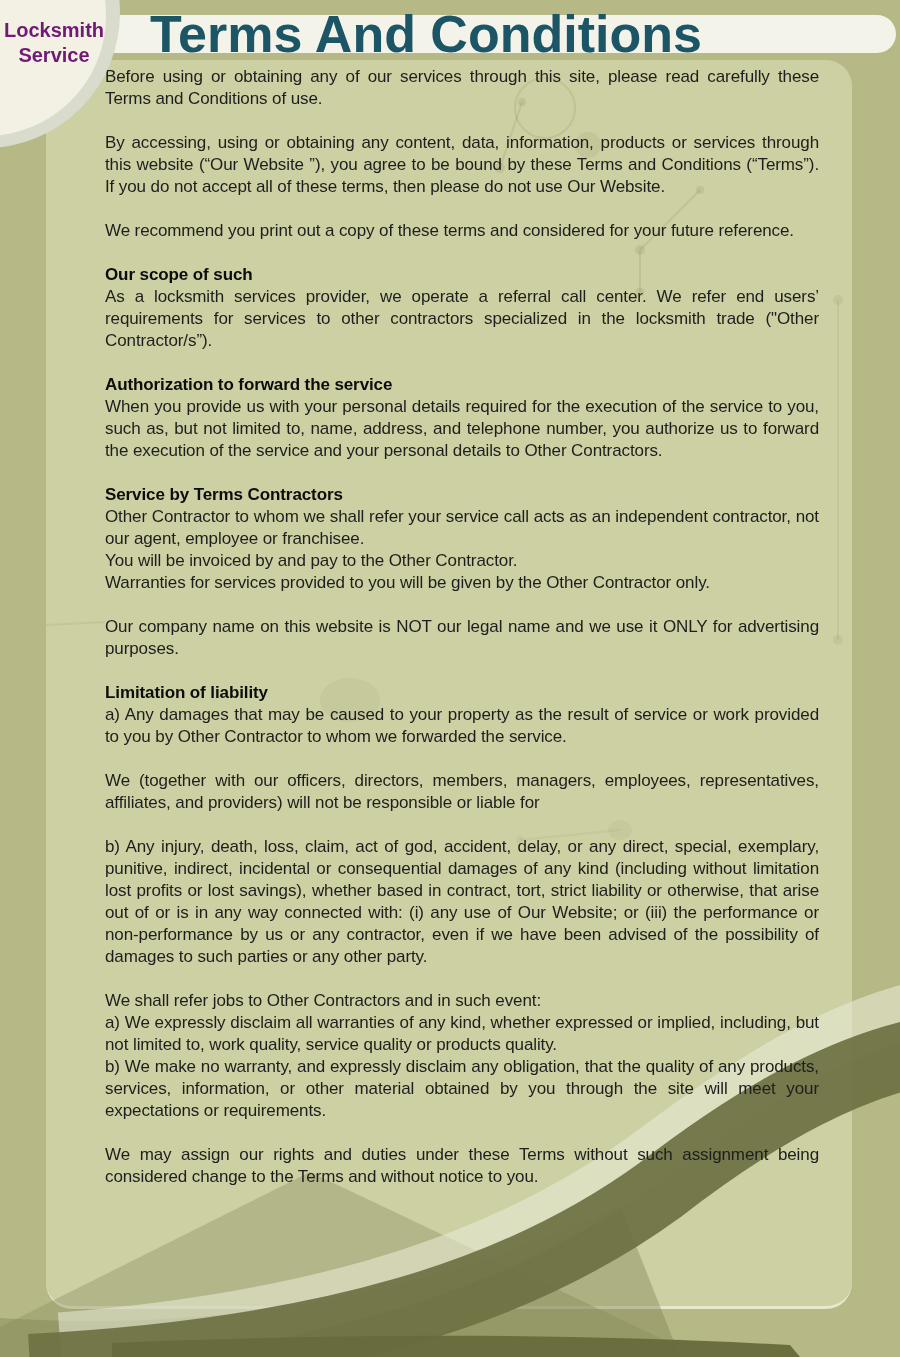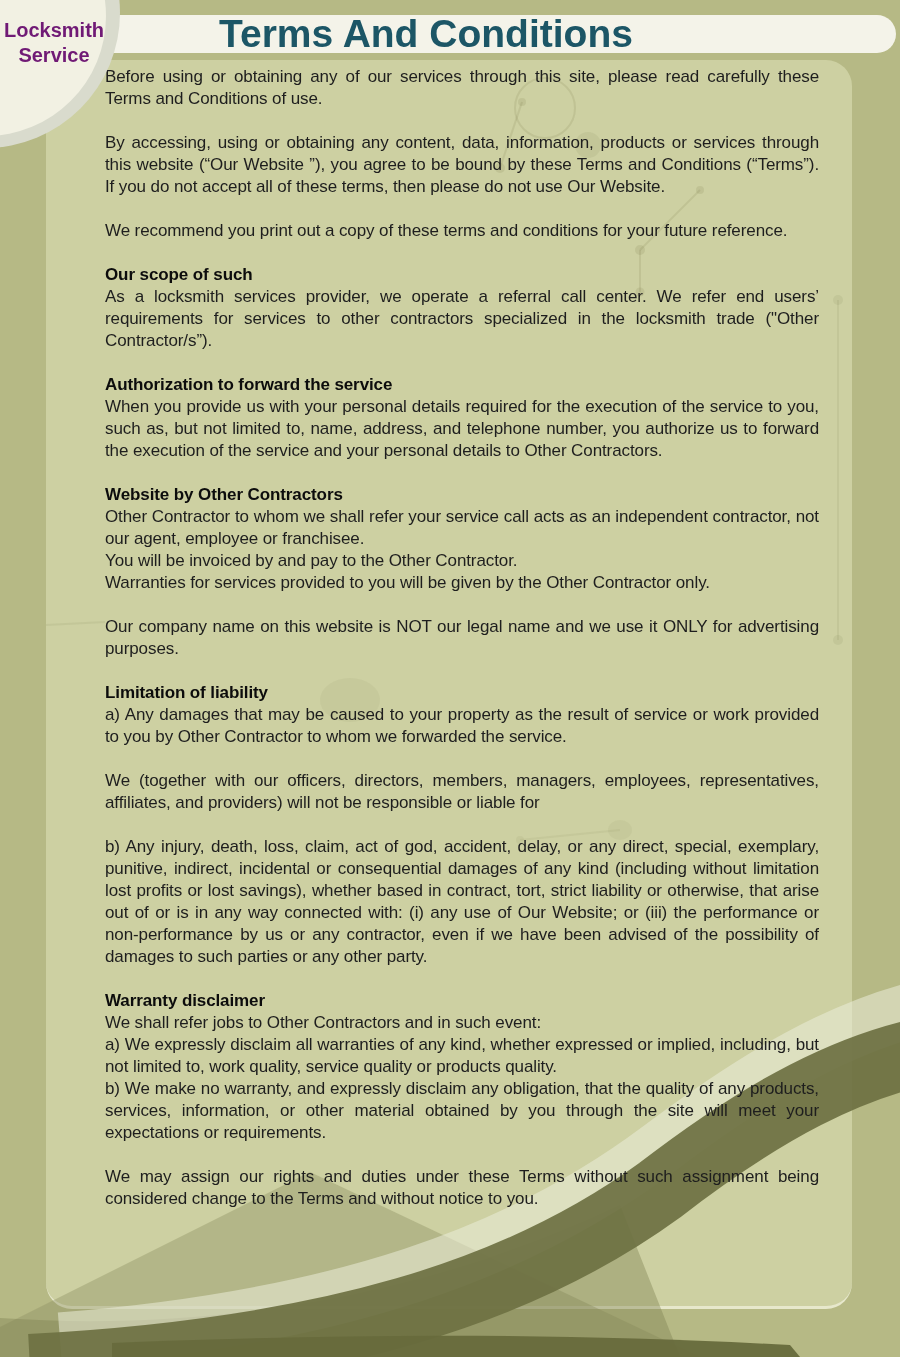--- a/index.html
+++ b/index.html
@@ -13,21 +13,21 @@
     background:#cdd0a2;border-radius:26px;z-index:1;
     border-bottom:3px solid rgba(244,244,228,.65);
   }
   .decor{position:absolute;left:0;top:0;width:900px;height:1357px;z-index:2;pointer-events:none;}
   .header-bar{
     position:absolute;left:40px;top:15px;width:856px;height:38px;
     background:#f4f3e9;border-radius:0 19px 19px 0;z-index:4;
     display:flex;align-items:center;justify-content:center;
   }
   .page-title{
-    font-size:39px;font-weight:bold;color:#1c5666;letter-spacing:0px;
+    font-size:52px;font-weight:bold;color:#1c5666;letter-spacing:0px;
     margin-right:84px;white-space:nowrap;line-height:38px;text-align:right;
   }
   .logo-circle-back{
     position:absolute;left:-150px;top:-122px;width:270px;height:270px;
     border-radius:50%;background:#d9dbcd;z-index:5;
   }
   .logo-circle{
     position:absolute;left:-134px;top:-104px;width:240px;height:240px;
     border-radius:50%;background:#f2f1e3;z-index:6;
   }
@@ -88,35 +88,34 @@
 <div class="logo-circle"></div>
 <div class="logo-text">
   <div>Locksmith</div>
   <div>Service</div>
 </div>
 
 <div class="content">
   <div>
       <p>Before using or obtaining any of our services through this site, please read carefully these Terms and Conditions of use.</p>
       <p>By accessing, using or obtaining any content, data, information, products or services through this website (“Our Website ”), you agree to be bound by these Terms and Conditions (“Terms”). If you do not accept all of these terms, then please do not use Our Website.</p>
-      <p>We recommend you print out a copy of these terms and conditions for your future reference.</p>
+      <p>We recommend you print out a copy of these terms and considered for your future reference.</p>
     </div>
   <div>
       <h3>Our scope of such</h3>
       <p>As a locksmith services provider, we operate a referral call center. We refer end users’ requirements for services to other contractors specialized in the locksmith trade ("Other Contractor/s”).</p>
       <h3>Authorization to forward the service</h3>
       <p>When you provide us with your personal details required for the execution of the service to you, such as, but not limited to, name, address, and telephone number, you authorize us to forward the execution of the service and your personal details to Other Contractors.</p>
-      <h3>Website by Other Contractors</h3>
+      <h3>Service by Terms Contractors</h3>
       <p>Other Contractor to whom we shall refer your service call acts as an independent contractor, not our agent, employee or franchisee.
 You will be invoiced by and pay to the Other Contractor.
 Warranties for services provided to you will be given by the Other Contractor only.</p>
       <p>Our company name on this website is NOT our legal name and we use it ONLY for advertising purposes.</p>
       <h3>Limitation of liability</h3>
       <p>a) Any damages that may be caused to your property as the result of service or work provided to you by Other Contractor to whom we forwarded the service.</p>
       <p>We (together with our officers, directors, members, managers, employees, representatives, affiliates, and providers) will not be responsible or liable for</p>
       <p>b) Any injury, death, loss, claim, act of god, accident, delay, or any direct, special, exemplary, punitive, indirect, incidental or consequential damages of any kind (including without limitation lost profits or lost savings), whether based in contract, tort, strict liability or otherwise, that arise out of or is in any way connected with: (i) any use of Our Website; or (iii) the performance or non-performance by us or any contractor, even if we have been advised of the possibility of damages to such parties or any other party.</p>
-      <h3>Warranty disclaimer</h3>
       <p>We shall refer jobs to Other Contractors and in such event:
 a) We expressly disclaim all warranties of any kind, whether expressed or implied, including, but not limited to, work quality, service quality or products quality.
 b) We make no warranty, and expressly disclaim any obligation, that the quality of any products, services, information, or other material obtained by you through the site will meet your expectations or requirements.</p>
       <p>We may assign our rights and duties under these Terms without such assignment being considered change to the Terms and without notice to you.</p>
     </div>
 </div>
 
 </body></html>

